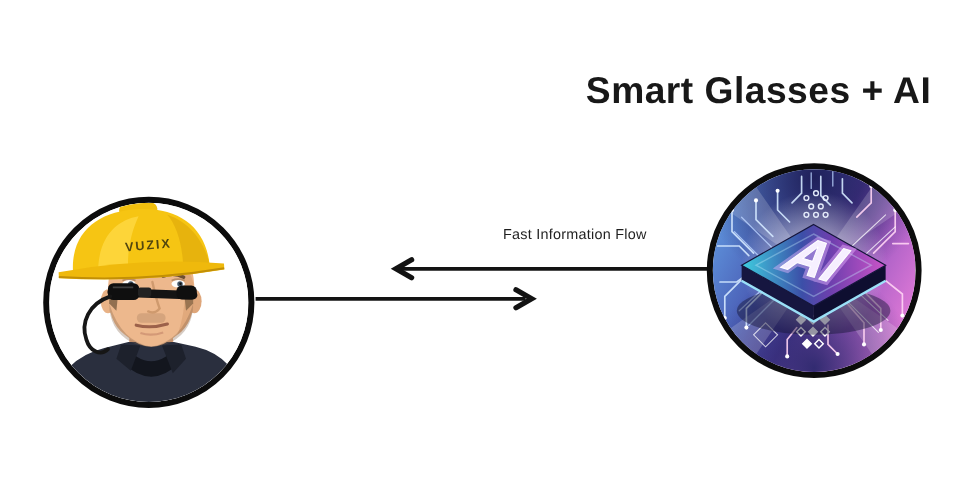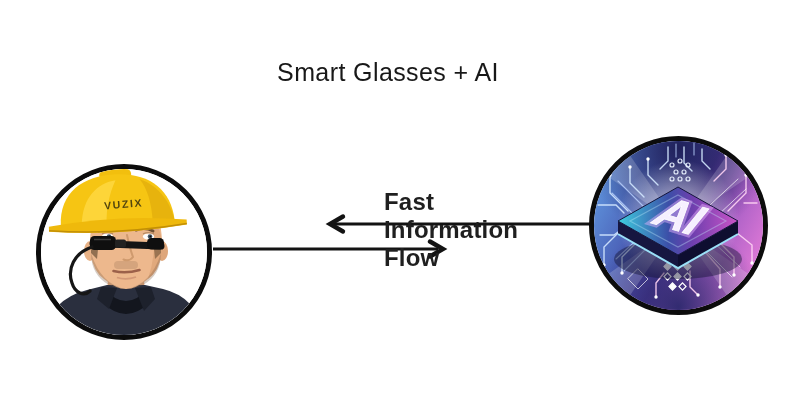--- a/index.html
+++ b/index.html
@@ -6,29 +6,29 @@
     --background:#ffffff; --text-primary:#181818; --arrow:#131313;
     --circle-border:#0c0c0c; --hard-hat:#f6c513;
   }
   *{margin:0;padding:0;box-sizing:border-box;}
   body{background:#e9e9e9;font-family:"Liberation Sans",sans-serif;}
   .canvas{
     position:relative;width:800px;height:400px;margin:0 auto;
     background:var(--background);overflow:hidden;
   }
   .title{
-    position:absolute;left:0;top:58px;width:776px;text-align:center;
-    font-size:25px;font-weight:400;letter-spacing:.4px;color:var(--text-primary);
+    position:absolute;left:0;top:58px;width:776px;text-align:right;
+    font-size:31px;font-weight:700;letter-spacing:.4px;color:var(--text-primary);
   }
   .arrows-layer{position:absolute;left:0;top:0;width:800px;height:400px;}
   .arrow-line{stroke:var(--arrow);stroke-width:3.2;}
   .arrow-head{stroke:var(--arrow);stroke-width:4.4;fill:none;stroke-linecap:round;stroke-linejoin:miter;}
   .flow-label{
-    position:absolute;font-size:24px;font-weight:700;color:#1f1f1f;
-    letter-spacing:.2px;
+    position:absolute;font-size:12px;font-weight:400;color:#1f1f1f;
+    text-align:center;letter-spacing:.2px;
   }
   .label-top{left:384px;top:188px;width:190px;}
   .label-bottom{left:247px;top:257px;width:160px;}
   .node{
     position:absolute;border:5px solid var(--circle-border);border-radius:50%;
     overflow:hidden;background:#fff;
   }
   .node-left{left:36px;top:164px;width:176px;height:176px;}
   .node-right{left:589px;top:136px;width:179px;height:179px;}
   .node svg{display:block;width:100%;height:100%;}

